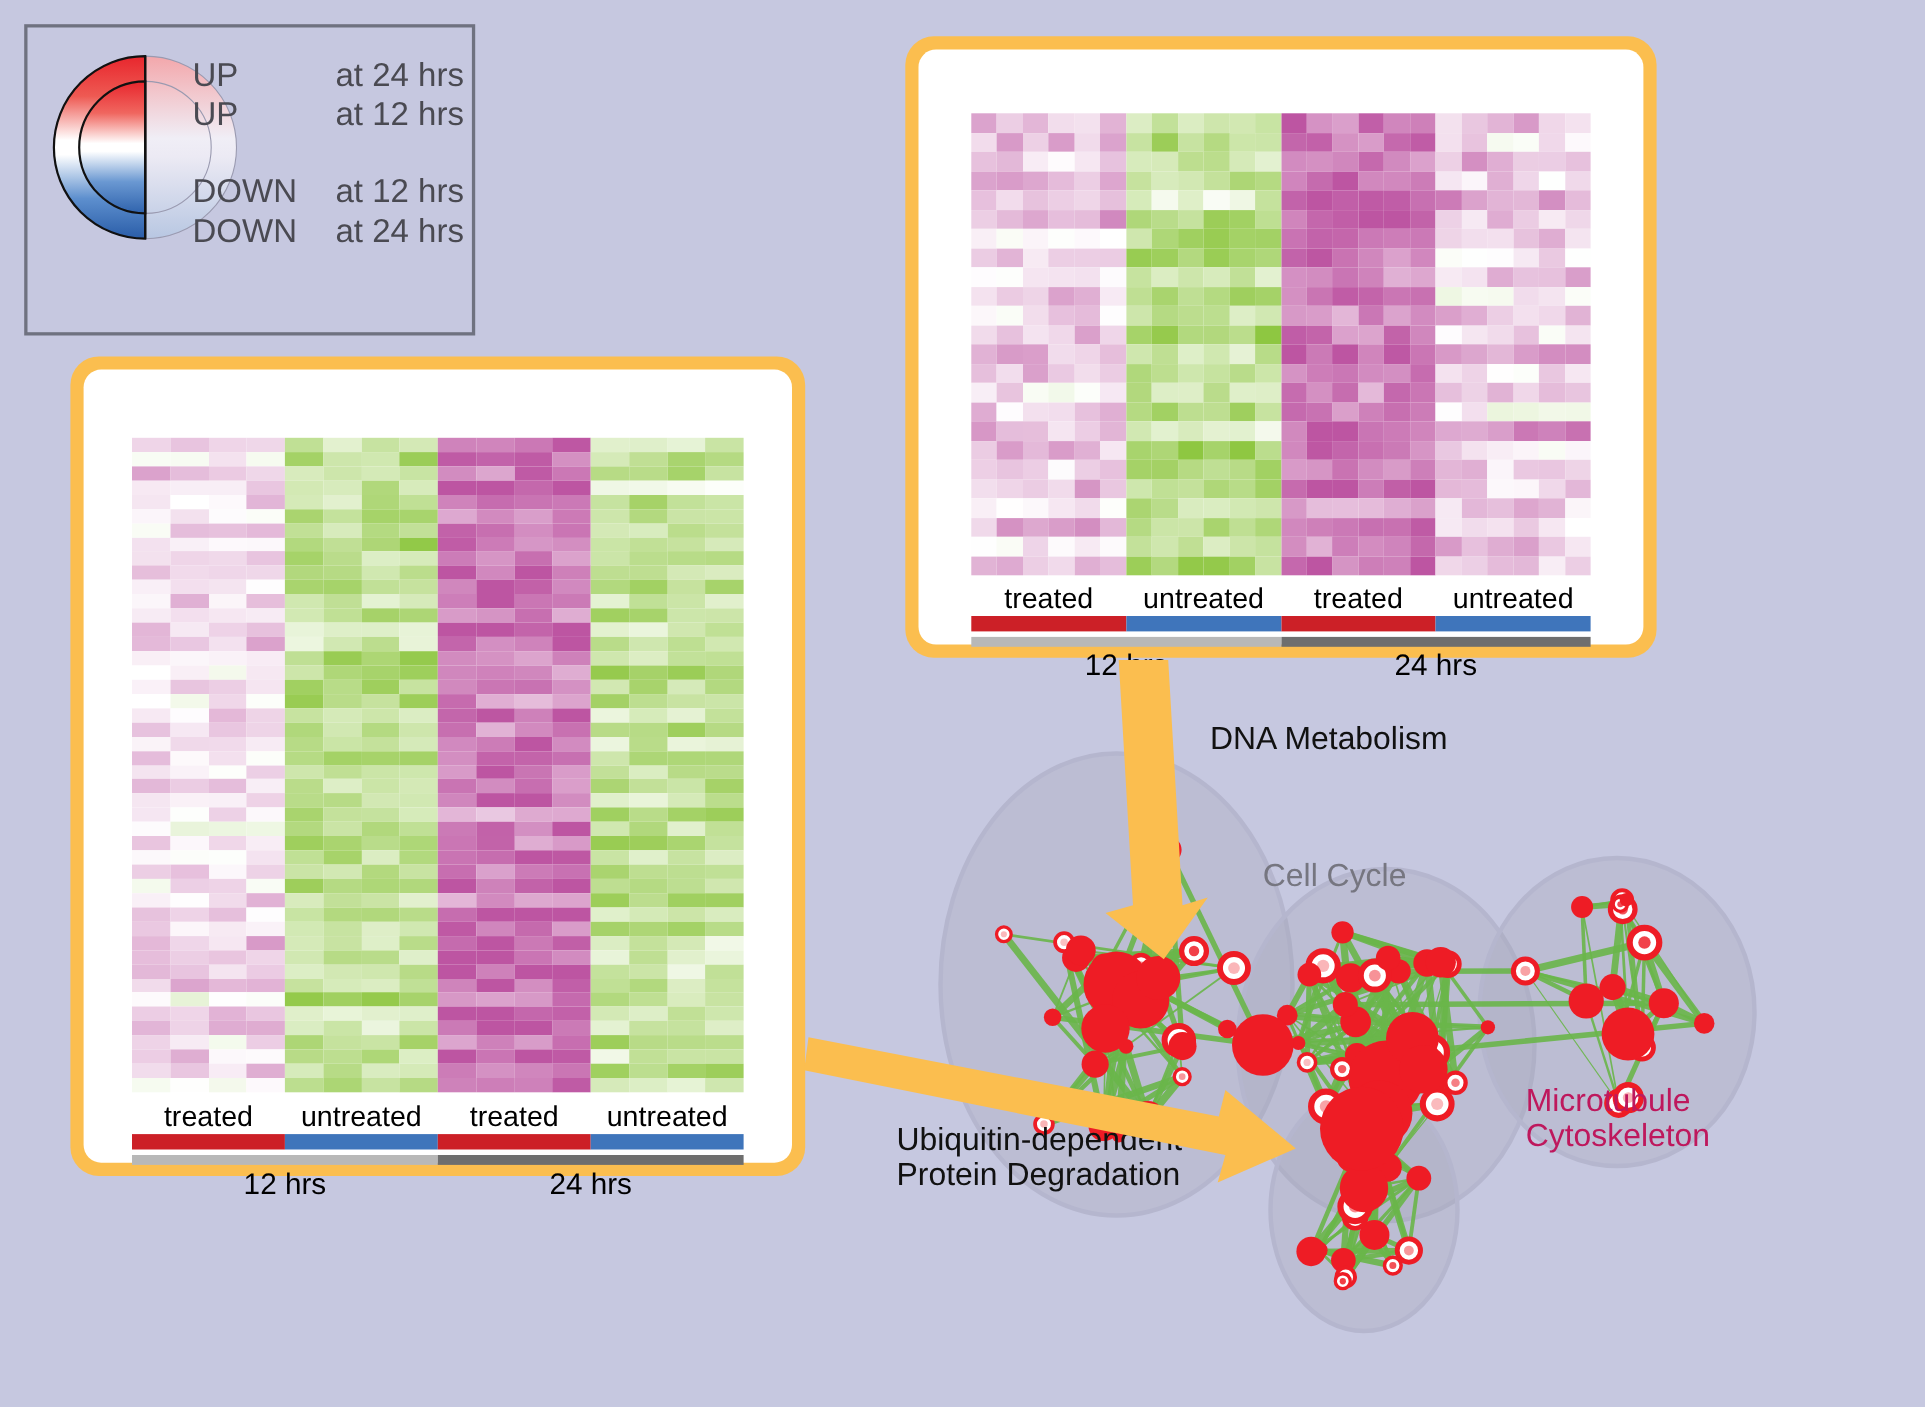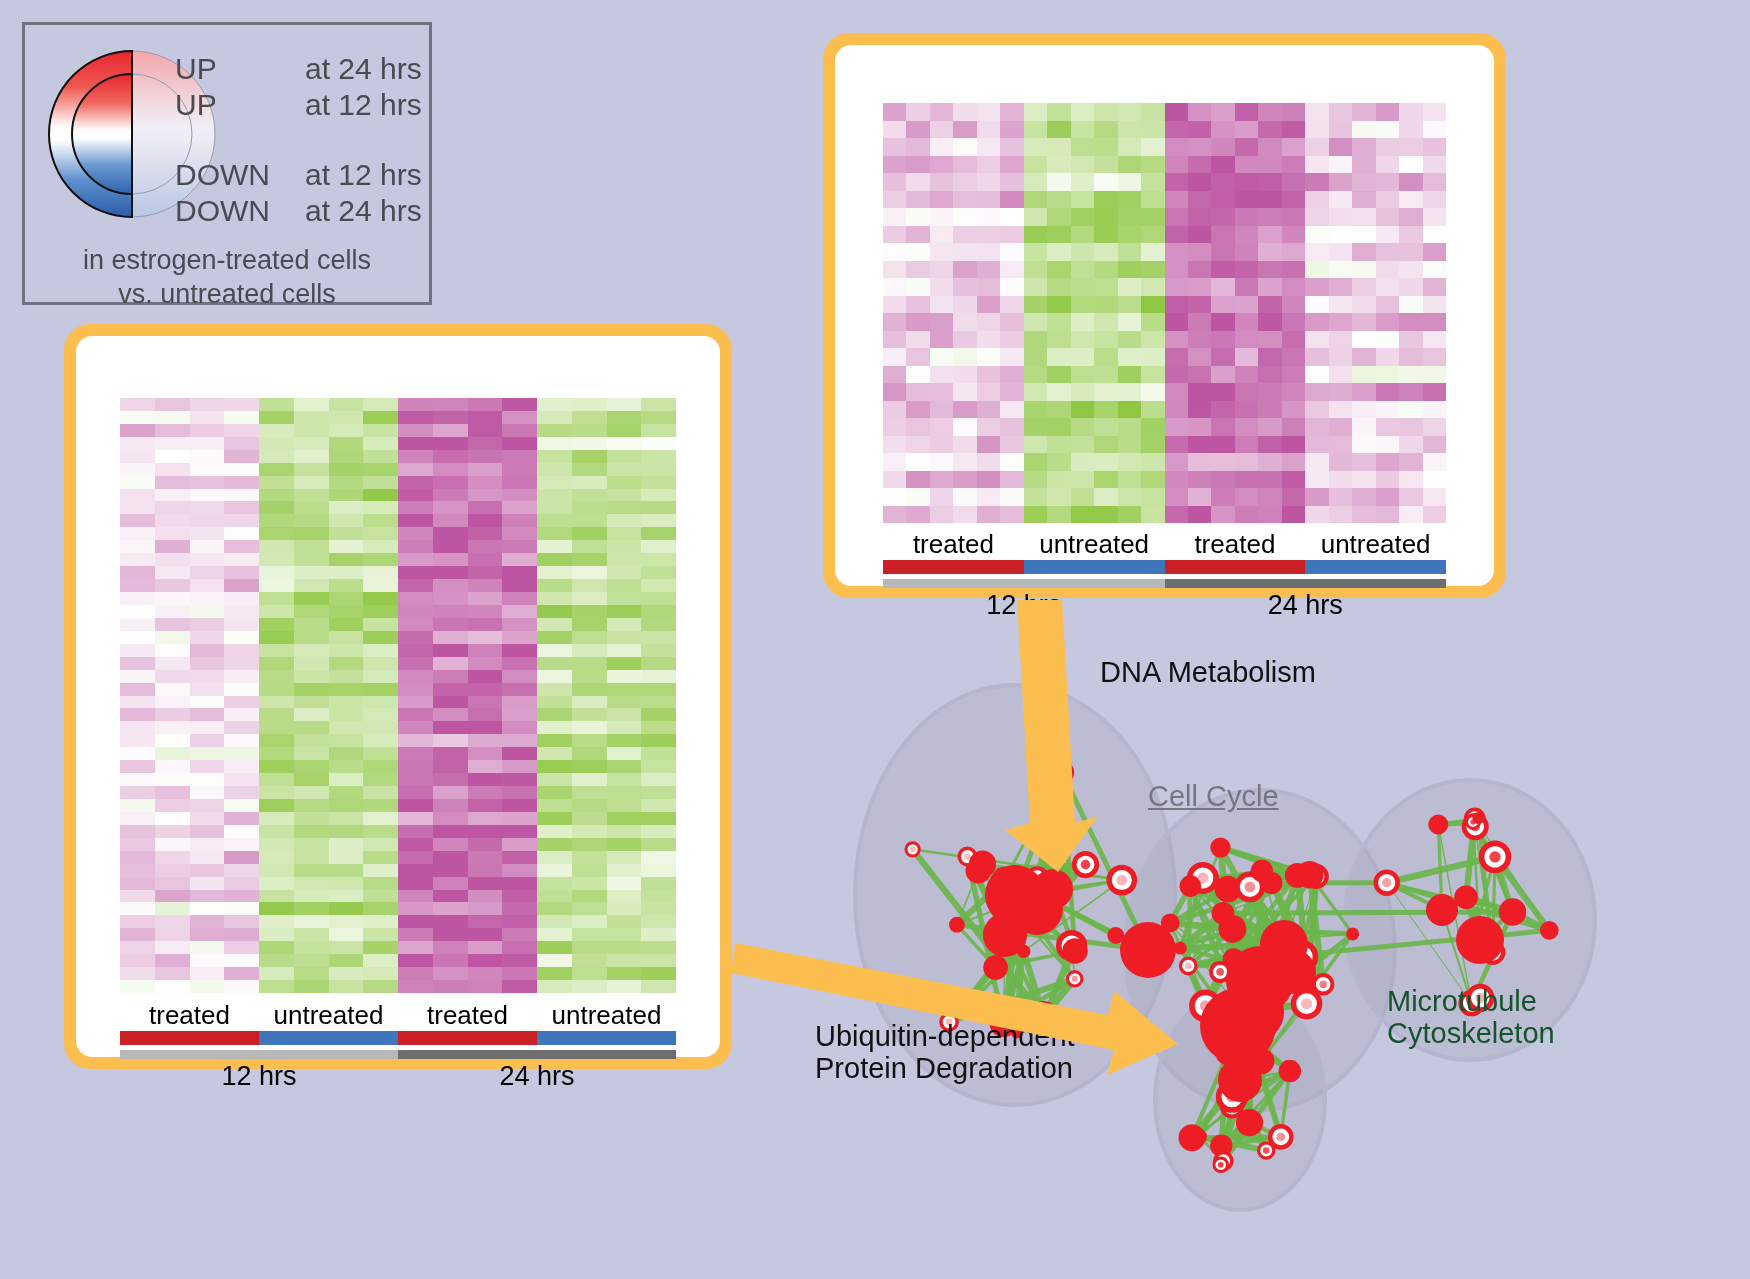--- a/index.html
+++ b/index.html
@@ -88,22 +88,22 @@
   .time-bars i:nth-child(2){background:#6e6e6e;}
   .time-labels{display:grid;grid-template-columns:repeat(2,1fr);margin-top:2px;}
   .time-labels span{text-align:center;font-size:27px;color:#000;}
 
   
   #network{position:absolute;left:790px;top:620px;width:960px;height:659px;}
   .net-label{
     position:absolute;white-space:pre-line;line-height:1.12;
   }
   #lbl-dna{left:310px;top:36px;font-size:29px;color:#111;}
-  #lbl-cc{left:358px;top:160px;font-size:29px;color:#767680;text-decoration:underline;}
-  #lbl-mt{left:597px;top:365px;font-size:29px;color:#14532d;text-align:left;}
+  #lbl-cc{left:358px;top:160px;font-size:29px;color:#767680;}
+  #lbl-mt{left:597px;top:365px;font-size:29px;color:#be185d;text-align:left;}
   #lbl-ub{left:25px;top:400px;font-size:29px;color:#111;}
 </style>
 </head>
 <body>
 
 <div class="stage">
 
   <div id="key-box">
     <svg id="key-rings" viewBox="0 0 170 190">
       <defs>
@@ -152,24 +152,20 @@
       <div class="key-row">
         <span class="kw" style="width:118px">DOWN</span>
         <span class="kt">at 12 hrs</span>
       </div>
       <div class="key-row">
         <span class="kw" style="width:118px">DOWN</span>
         <span class="kt">at 24 hrs</span>
       </div>
     </div>
 
-    <div id="key-foot">
-      <div>in estrogen-treated cells</div>
-      <div>vs. untreated cells</div>
-    </div>
   </div>
 
 
   <div class="panel" id="rf-panel">
     <div class="panel-inner">
 
       <div class="hm-wrap" style="left:48px;right:48px;top:58px;height:420px;">
         <div class="heatmap" id="hm-rf" style="grid-template-columns: repeat(24, 1fr); grid-template-rows: repeat(24, 1fr);">
             <i style="background: rgb(219, 163, 205);"></i>
             <i style="background: rgb(236, 206, 228);"></i>

